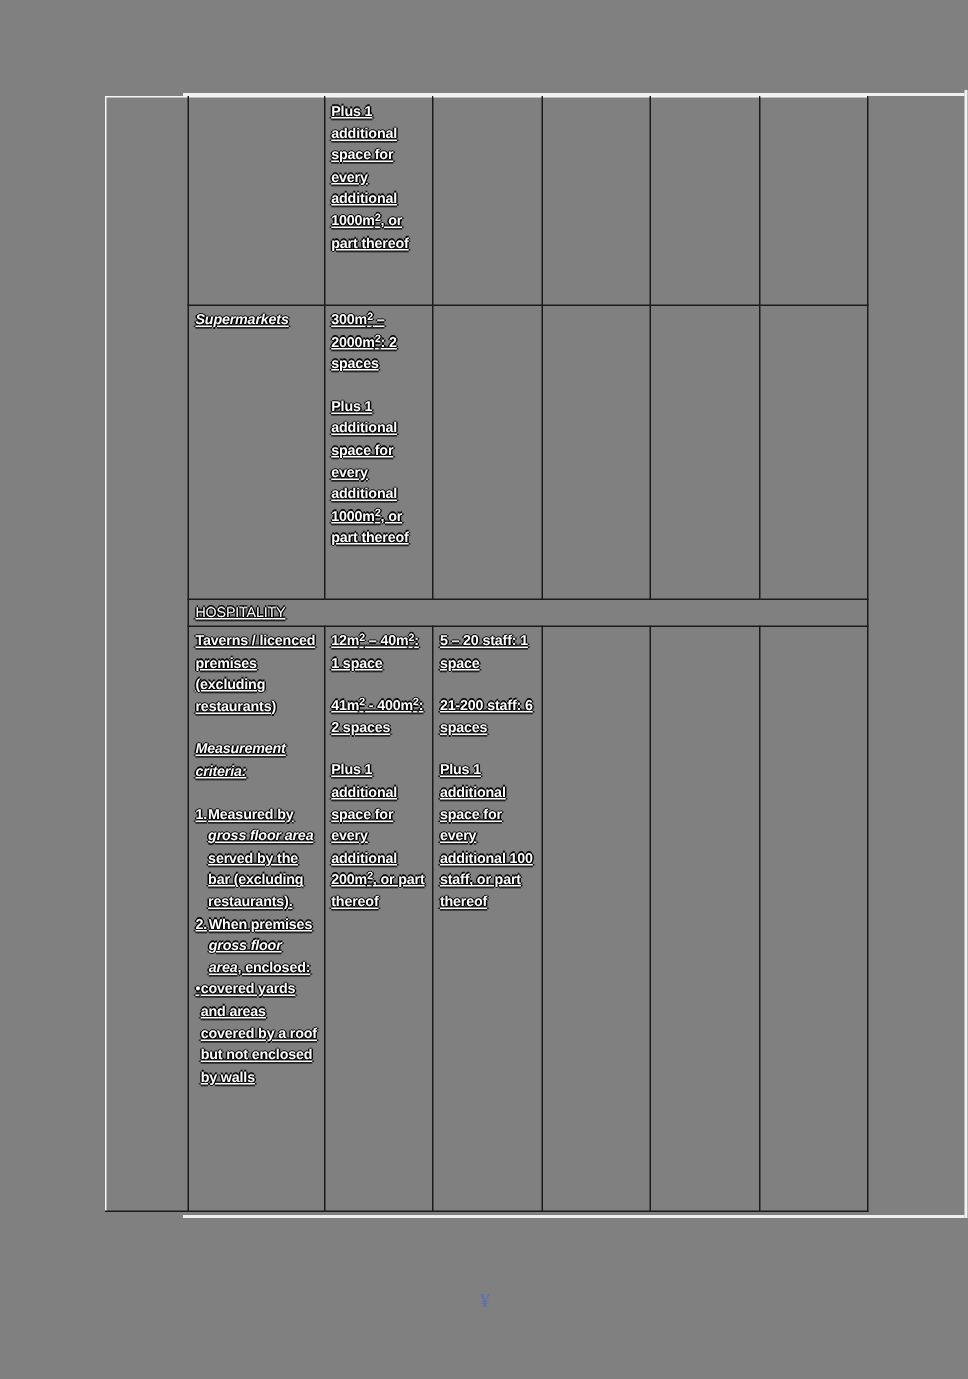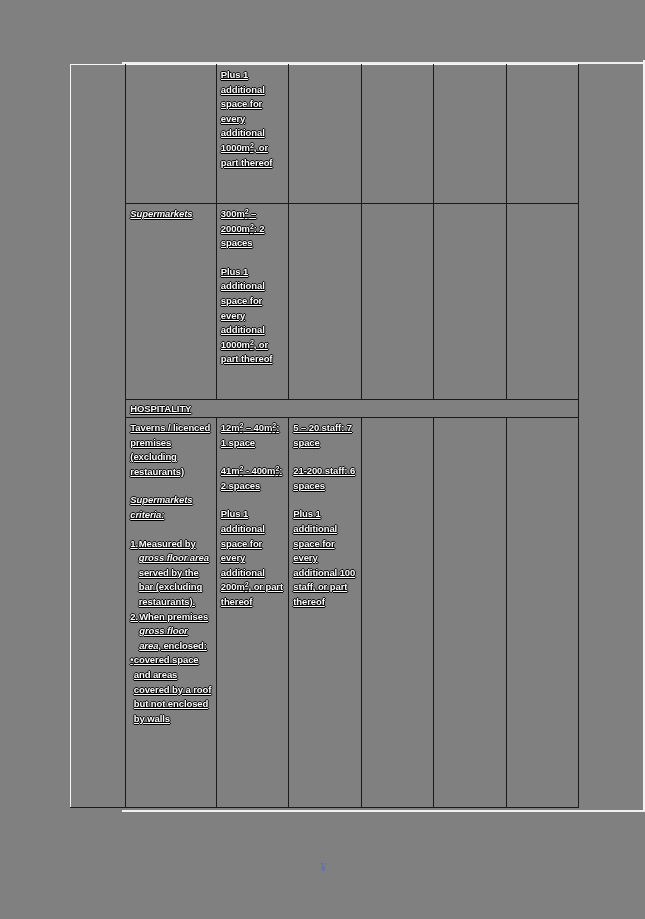--- a/index.html
+++ b/index.html
@@ -90,21 +90,21 @@
        1px 0 0 #000, -1px 0 0 #000,
        0 1px 0 #000, 0 -1px 0 #000;
     text-decoration: underline;
     text-decoration-color: #ffffff;
     text-decoration-thickness: 1px;
     text-underline-offset: 1px;
     font-weight: bold;
     letter-spacing: -0.1px;
   }
   .it { font-style: italic; margin-top: 42px; }
-  .bold { font-weight: bold; }
+  .bold { font-weight: normal; }
 
   .para { margin: 0 0 0 0; }
   .gap { height: 14px; }
 
   .hosp-head {
     padding: 2px 4px 2px 4px;
     font-size: 9.5px;
     line-height: 13px;
   }
 
@@ -202,59 +202,59 @@
           <span class="hl bold">HOSPITALITY</span>
         </div>
       </td>
     </tr>
 
     <tr style="height:390px">
       <td>
         <div class="cell">
           <div class="para"><span class="hl">Taverns / licenced premises (excluding restaurants)</span></div>
           <div class="gap"></div>
-          <div class="para"><span class="hl it">Supermarkets criteria:</span></div>
+          <div class="para"><span class="hl it">Measurement criteria:</span></div>
           <div class="gap"></div>
           <div class="para">
             <div style="display:flex">
               <span class="hl">1.</span>
               <span style="display:inline-block;width:3px"></span>
               <span>
                 <span class="hl">Measured by </span><span class="hl it">gross floor area</span><span class="hl"> served by the bar (excluding restaurants).</span>
               </span>
             </div>
             <div style="display:flex">
               <span class="hl">2.</span>
               <span style="display:inline-block;width:3px"></span>
               <span>
                 <span class="hl">When premises </span><span class="hl it">gross floor area</span><span class="hl">, enclosed:</span>
               </span>
             </div>
             <div style="display:flex">
               <span class="hl">•</span>
               <span style="display:inline-block;width:1px"></span>
-              <span class="hl">covered space and areas covered by a roof but not enclosed by walls</span>
+              <span class="hl">covered yards and areas covered by a roof but not enclosed by walls</span>
             </div>
           </div>
         </div>
       </td>
 
       <td>
         <div class="cell">
           <div class="para"><span class="hl">12m<sup>2</sup> – 40m<sup>2</sup>: 1 space</span></div>
           <div class="gap"></div>
           <div class="para"><span class="hl">41m<sup>2</sup> - 400m<sup>2</sup>: 2 spaces</span></div>
           <div class="gap"></div>
           <div class="para"><span class="hl">Plus 1 additional space for every additional 200m<sup>2</sup>, or part thereof</span></div>
         </div>
       </td>
 
       <td>
         <div class="cell">
-          <div class="para"><span class="hl">5 – 20 staff: 7 space</span></div>
+          <div class="para"><span class="hl">5 – 20 staff: 1 space</span></div>
           <div class="gap"></div>
           <div class="para"><span class="hl">21-200 staff: 6 spaces</span></div>
           <div class="gap"></div>
           <div class="para"><span class="hl">Plus 1 additional space for every additional 100 staff, or part thereof</span></div>
         </div>
       </td>
 
       <td>
           <div class="cell"></div>
         </td>

